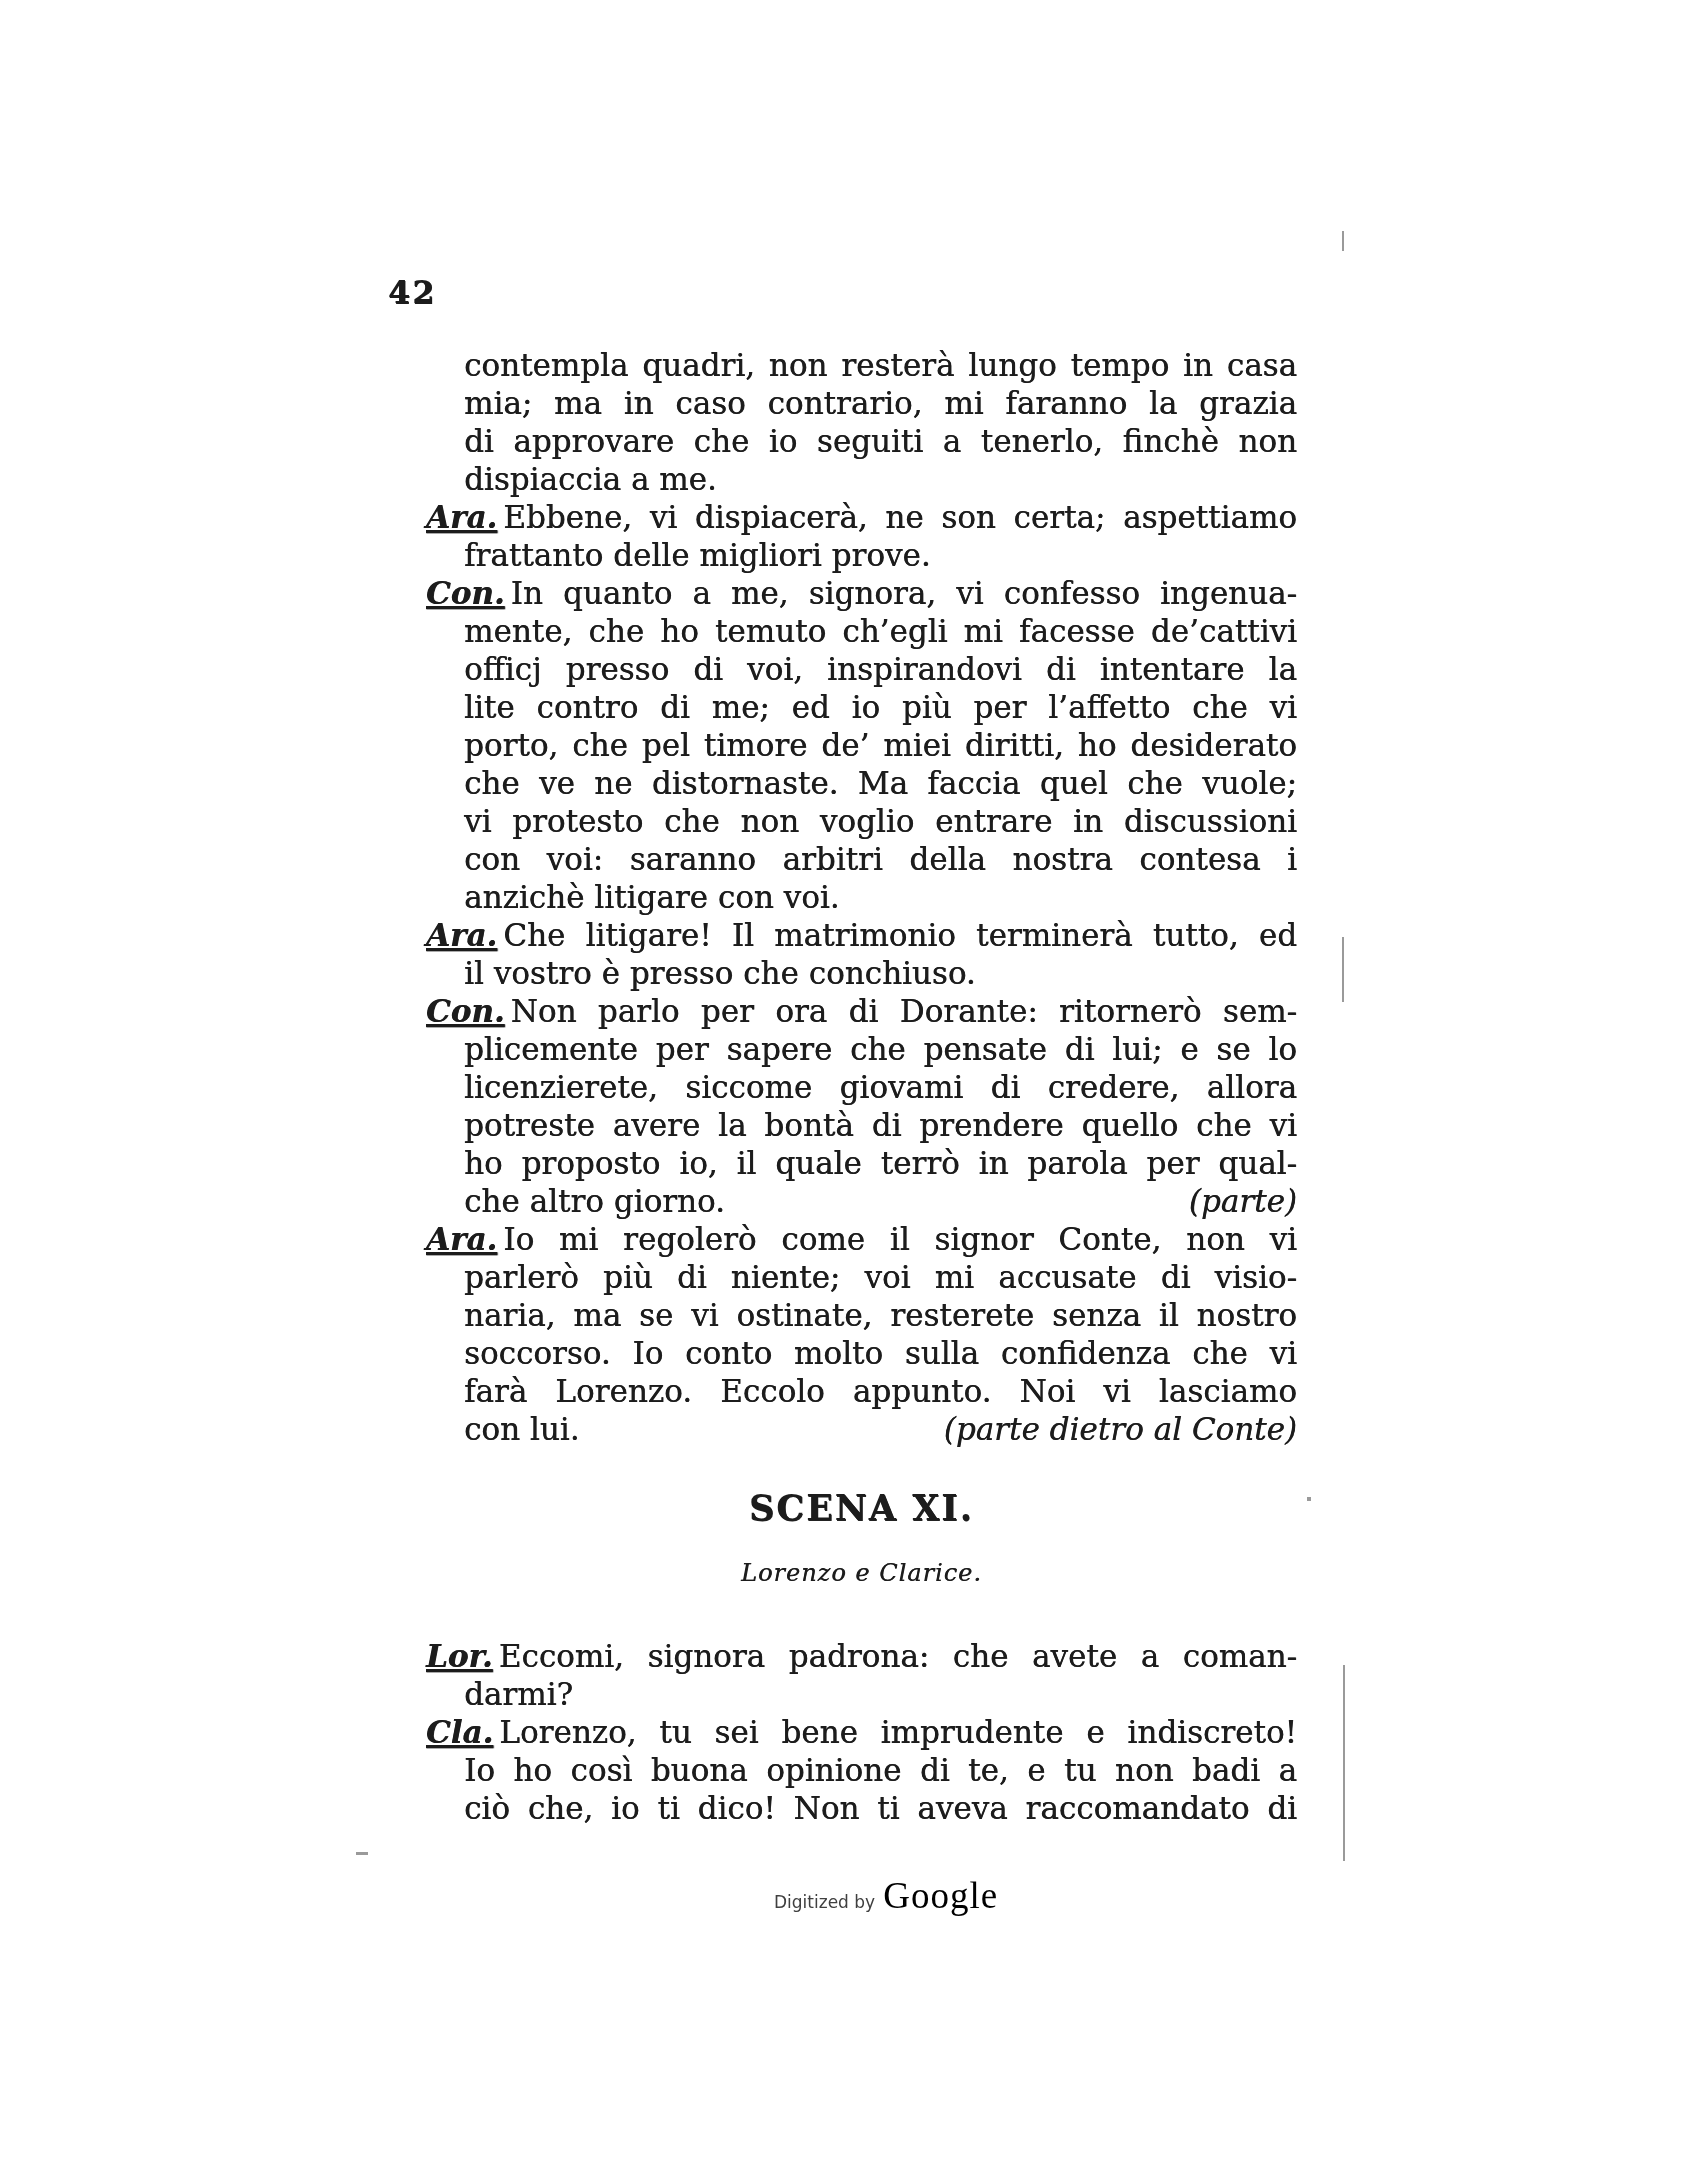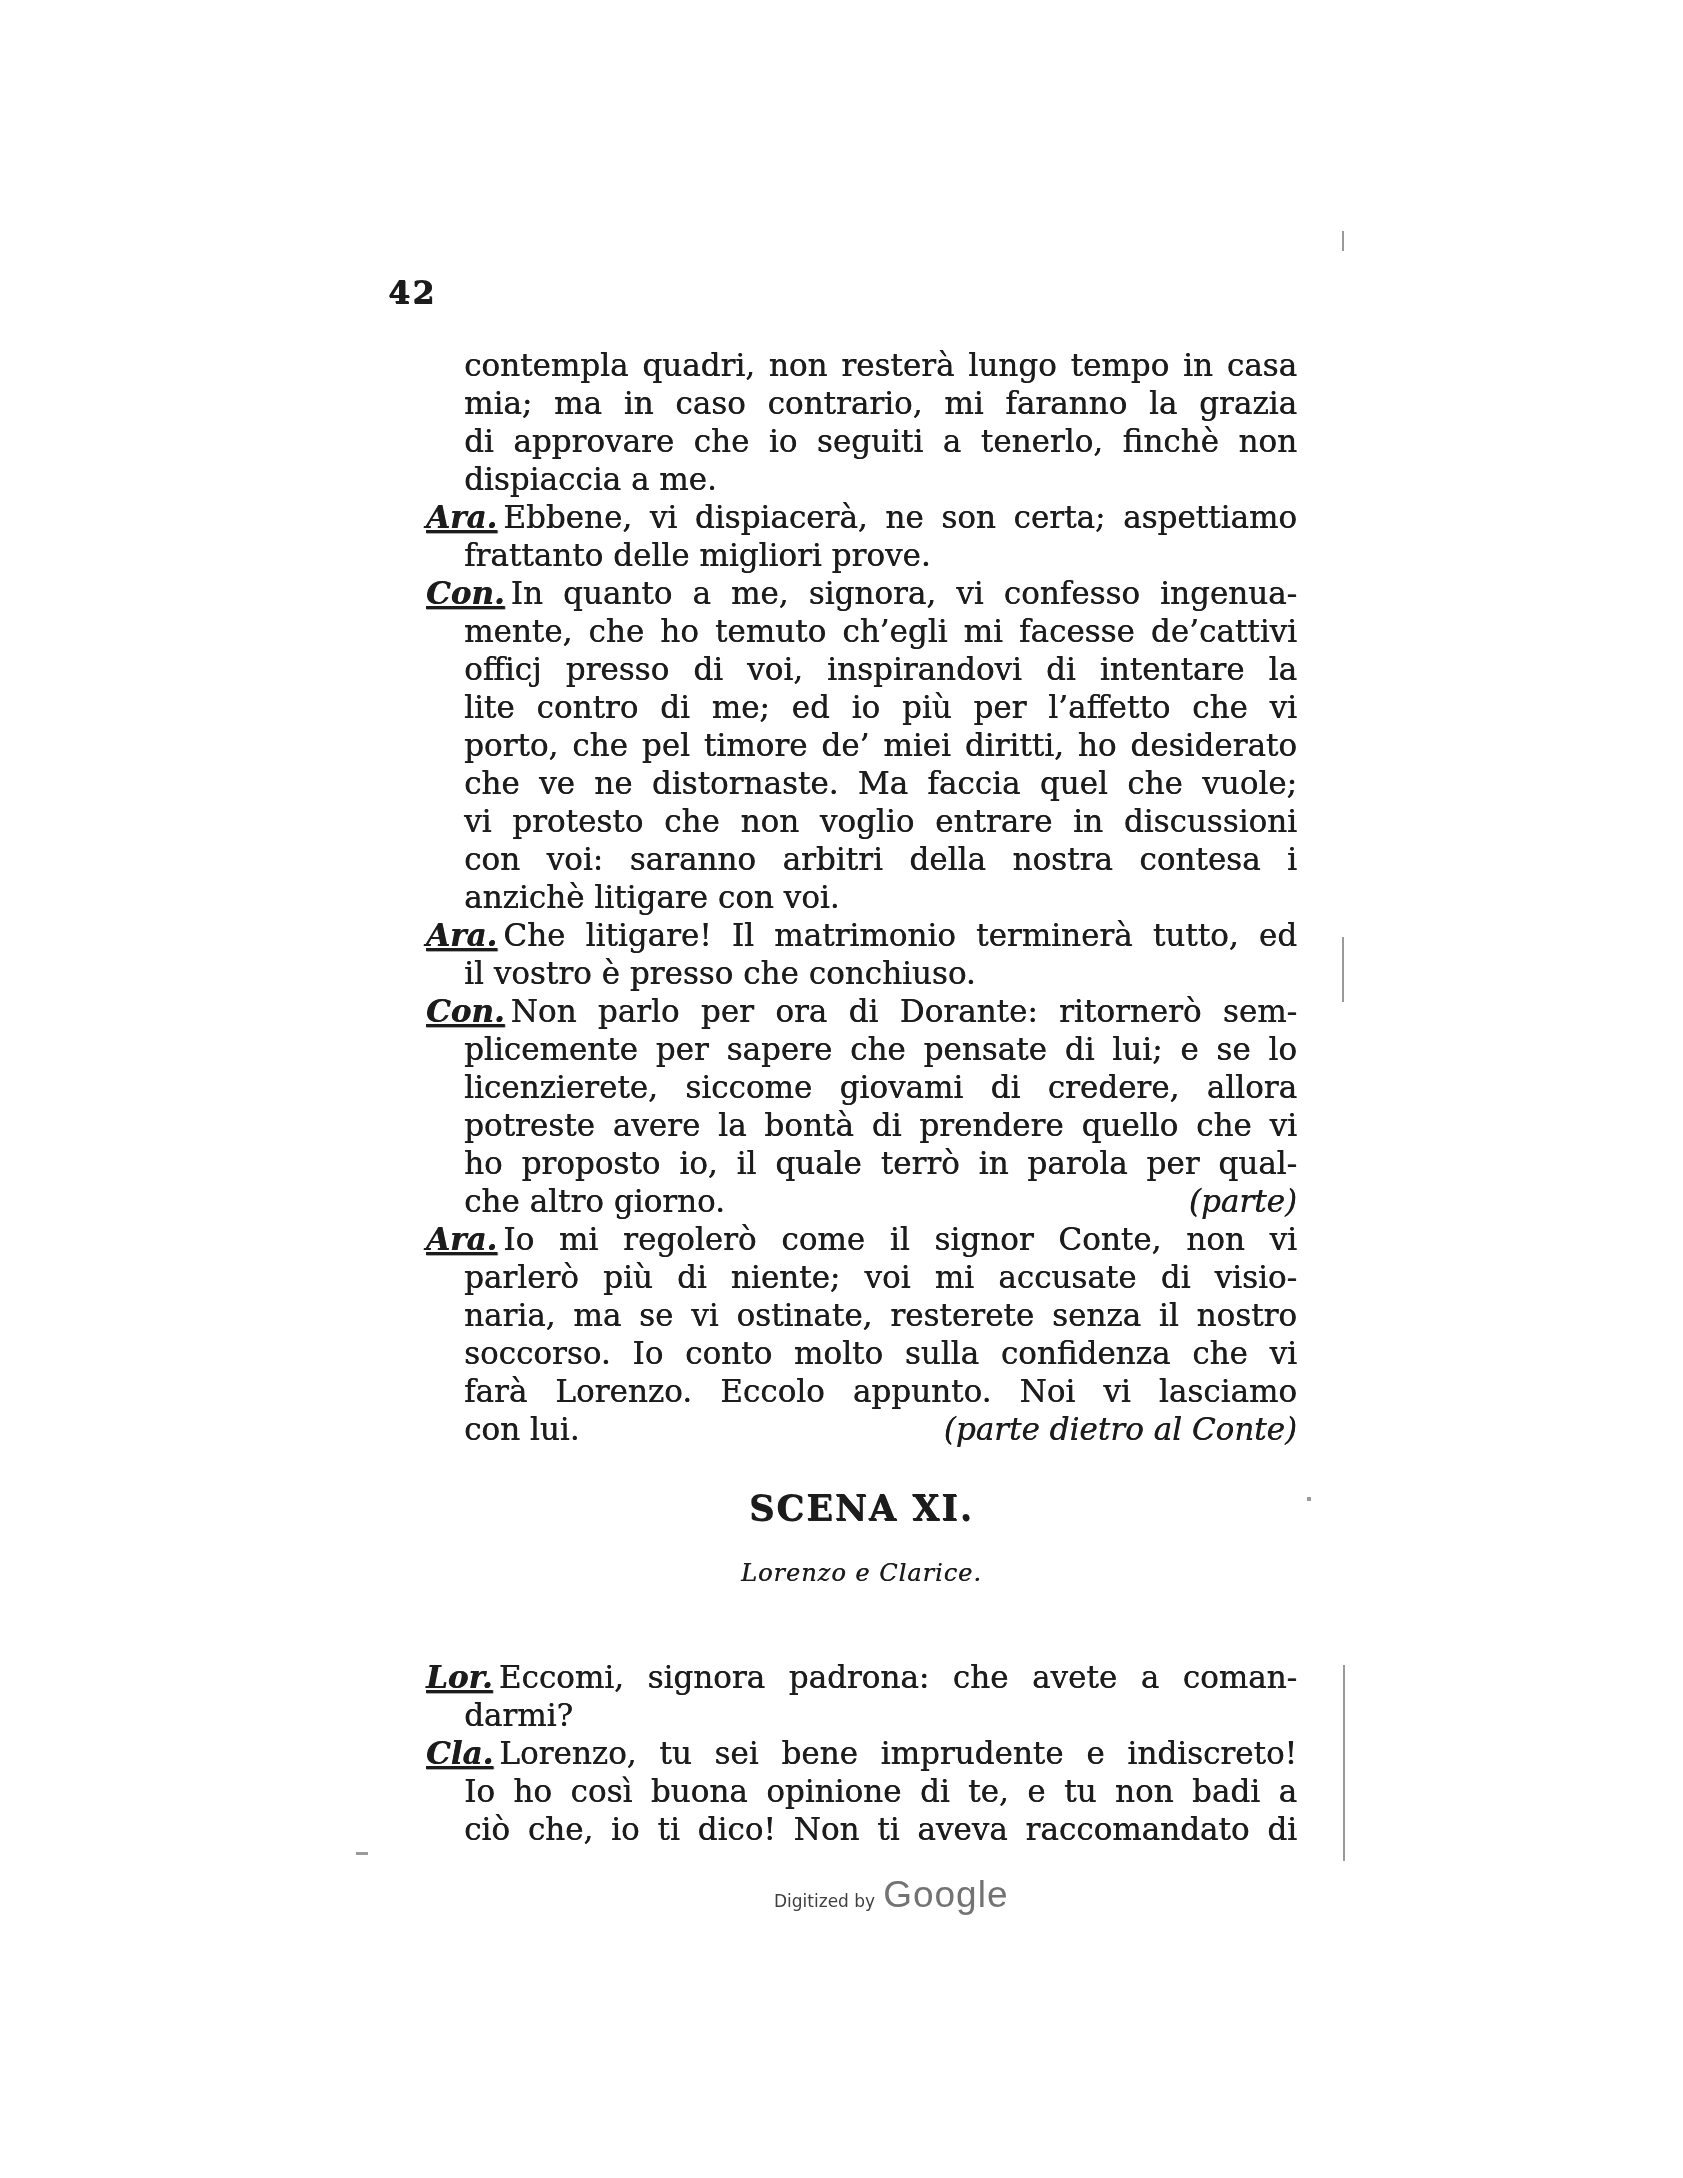--- a/index.html
+++ b/index.html
@@ -74,39 +74,39 @@
   }
   .scene-chars {
     margin: 26px 0 0 0;
     font-size: 24px;
     line-height: 38px;
     font-style: italic;
     text-align: center;
     letter-spacing: 1px;
     text-shadow: 0.4px 0.4px 0 #2a2a2a;
   }
-  .block-2 { margin-top: 66px; }
+  .block-2 { margin-top: 45px; }
   .watermark {
     position: absolute;
     left: 774px;
     top: 1874px;
     display: flex;
     align-items: baseline;
     gap: 8px;
     user-select: none;
   }
   .wm-prefix {
     font-family: "DejaVu Sans", "Liberation Sans", sans-serif;
     font-size: 17px;
     color: #404040;
   }
   .wm-logo {
-    font-family: Liberation Sans, sans-serif;
+    font-family: Liberation Serif, serif;
     font-size: 37px;
-    color: #737373;
+    color: #000000;
     letter-spacing: 1px;
   }
   .artifact {
     position: absolute;
     background: #9a9a9a;
   }
 </style>
 </head>
 <body>
 

